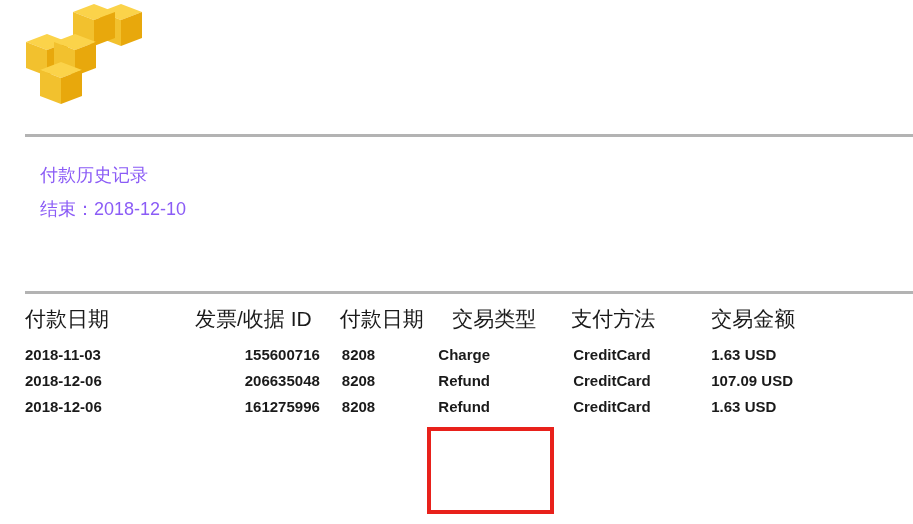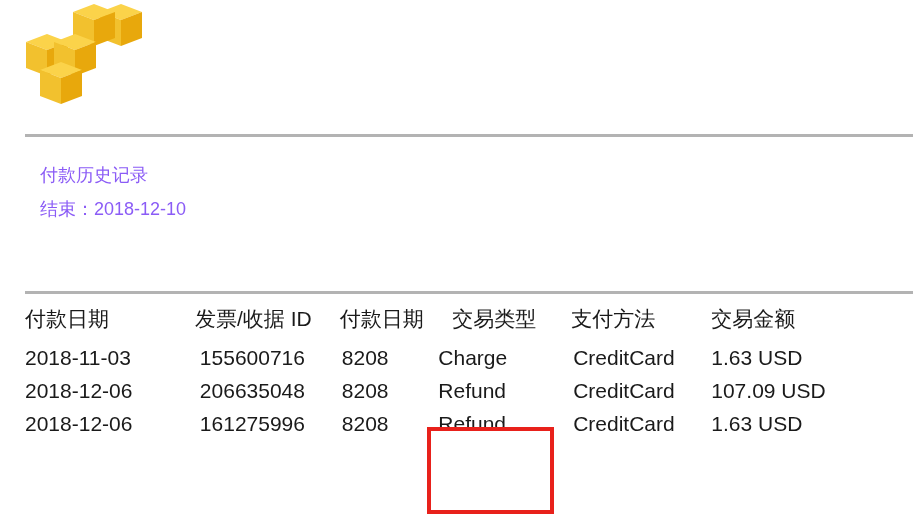--- a/index.html
+++ b/index.html
@@ -108,25 +108,26 @@
     font-weight: normal;
     text-align: left;
     padding: 0 0 9px 0;
     white-space: nowrap;
     font-size: 21px;
     margin-left: 30px;
   }
   table.ph td {
     padding: 4px 0 5px 0;
     white-space: nowrap;
-    font-size: 21px;
+    font-size: 15px;
+    font-weight: bold;
   }
   
   .c-date   { width: 138px; text-align: left; }
-  .c-inv    { width: 130px; text-align: center; padding-left: 14px !important; }
+  .c-inv    { width: 130px; text-align: right; padding-left: 14px !important; }
   .c-pay    { width: 112px; text-align: left; padding-left: 22px !important; }
   .c-type   { width: 118px; text-align: left; }
   .c-method { width: 140px; text-align: left; padding-left: 10px !important; }
   .c-amt    { width: 150px; text-align: left; padding-right: 18px !important; }
 
   th.c-inv  { padding-left: 24px !important; }
   th.c-pay  { padding-left: 20px !important; }
   th.c-type { text-align: left; padding-left: 14px !important; }
   th.c-method { padding-left: 8px !important; }
   th.c-amt  { text-align: right; padding-right: 22px !important; }

